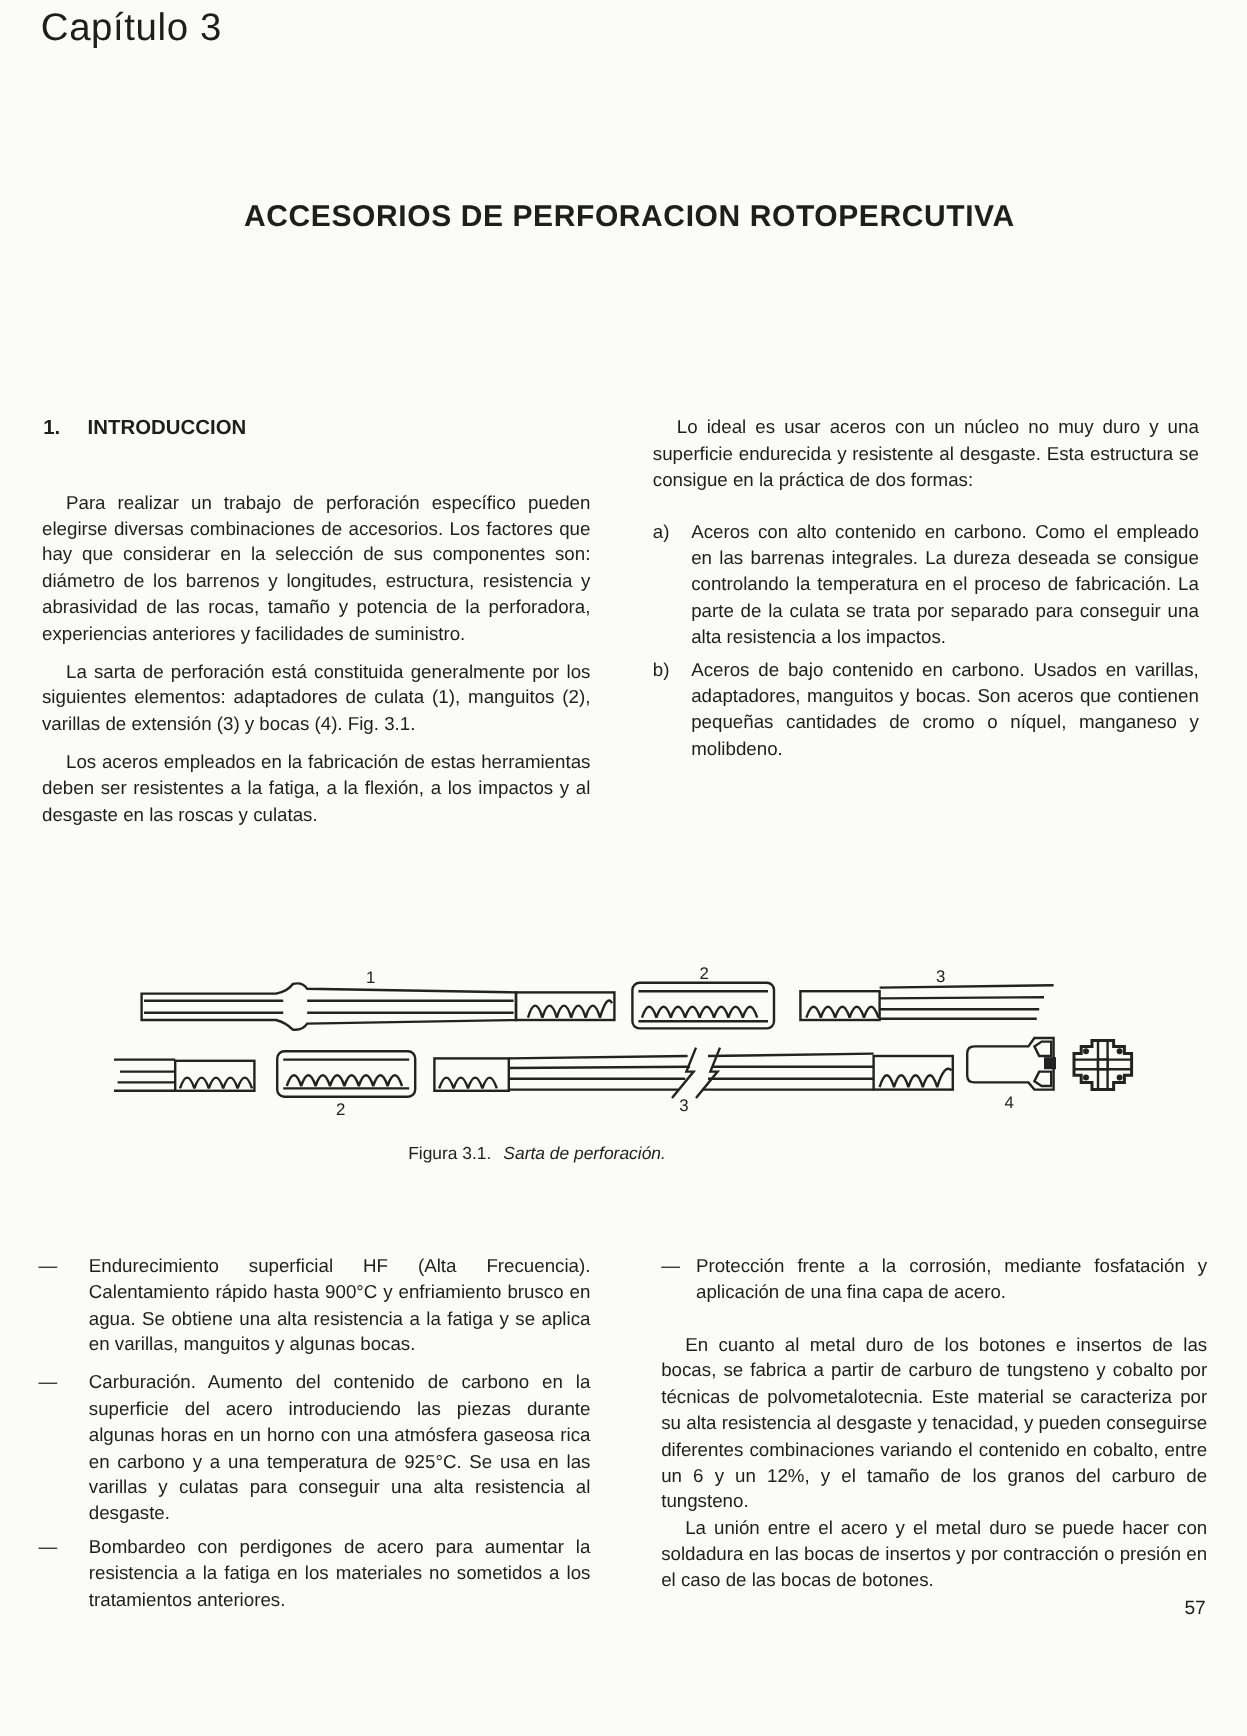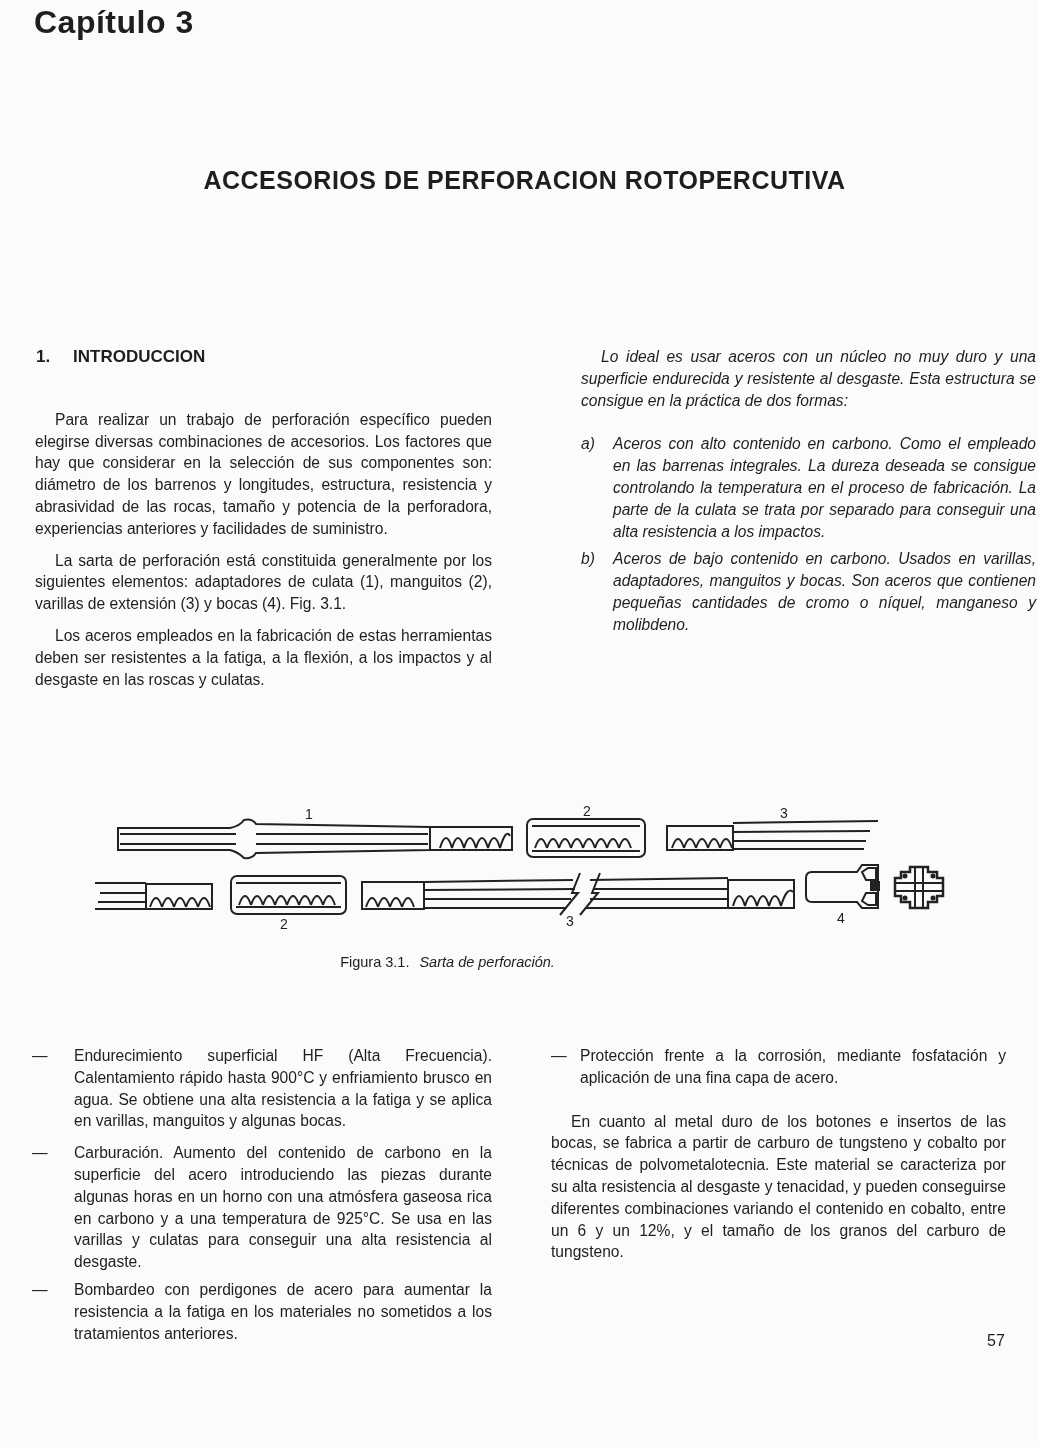--- a/index.html
+++ b/index.html
@@ -1,18 +1,18 @@
 <!DOCTYPE html>
 <html><head>
 <meta charset="utf-8">
 <style>
   html, body { margin:0; padding:0; background:#fbfbf9; }
   body { width:1039px; height:1447px; position:relative; overflow:hidden;
          font-family:"Liberation Sans", sans-serif; color:#1e1e1e; }
-  .chapter { position:absolute; left:34px; top:4px; font-size:32px; font-weight:bold; letter-spacing:0.5px; }
+  .chapter { position:absolute; left:34px; top:4px; font-size:32px; font-weight:normal; letter-spacing:0.5px; }
   .title { position:absolute; left:0; width:1039px; top:166px; text-align:center; font-size:25px; font-weight:bold; letter-spacing:0.5px; padding-left:10px; box-sizing:border-box; }
   .col { position:absolute; font-size:15.6px; line-height:21.8px; text-align:justify; }
   .col p { margin:0; }
   .indent { text-indent:20px; }
   .sec-head { font-weight:bold; font-size:17px; margin:1px; }
   .sec-head .num { display:inline-block; width:37px; }
   .li { display:flex; }
   .li .mark { flex:0 0 32px; }
   .li .body { flex:1; text-align:justify; }
   .dash .mark { flex:0 0 42px; }
@@ -30,21 +30,21 @@
 
 <div class="col" style="left:35px; top:345px; width:457px;">
   <h2 class="sec-head">
     <span class="num">1.</span><span>INTRODUCCION</span>
   </h2>
   <p class="indent" style="margin-top:41px;">Para realizar un trabajo de perforación específico pueden elegirse diversas combinaciones de accesorios. Los factores que hay que considerar en la selección de sus componentes son: diámetro de los barrenos y longitudes, estructura, resistencia y abrasividad de las rocas, tamaño y potencia de la perforadora, experiencias anteriores y facilidades de suministro.</p>
   <p class="indent" style="margin-top:10px;">La sarta de perforación está constituida generalmente por los siguientes elementos: adaptadores de culata (1), manguitos (2), varillas de extensión (3) y bocas (4). Fig. 3.1.</p>
   <p class="indent" style="margin-top:10px;">Los aceros empleados en la fabricación de estas herramientas deben ser resistentes a la fatiga, a la flexión, a los impactos y al desgaste en las roscas y culatas.</p>
 </div>
 
-<div class="col" style="left:581px; top:346px; width:455px;font-style:italic;">
+<div class="col" style="left:544px; top:346px; width:455px;">
   <p class="indent">Lo ideal es usar aceros con un núcleo no muy duro y una superficie endurecida y resistente al desgaste. Esta estructura se consigue en la práctica de dos formas:</p>
   <div class="li" style="margin-top:22px;">
     <span class="mark">a)</span>
     <span class="body">Aceros con alto contenido en carbono. Como el empleado en las barrenas integrales. La dureza deseada se consigue controlando la temperatura en el proceso de fabricación. La parte de la culata se trata por separado para conseguir una alta resistencia a los impactos.</span>
   </div>
   <div class="li" style="margin-top:6px;">
     <span class="mark">b)</span>
     <span class="body">Aceros de bajo contenido en carbono. Usados en varillas, adaptadores, manguitos y bocas. Son aceros que contienen pequeñas cantidades de cromo o níquel, manganeso y molibdeno.</span>
   </div>
 </div>
@@ -157,15 +157,16 @@
     <span class="body">Bombardeo con perdigones de acero para aumentar la resistencia a la fatiga en los materiales no sometidos a los tratamientos anteriores.</span>
   </div>
 </div>
 
 <div class="col" style="left:551px; top:1045px; width:455px;">
   <div class="li dash">
     <span class="mark" style="flex:0 0 29px;">—</span>
     <span class="body">Protección frente a la corrosión, mediante fosfatación y aplicación de una fina capa de acero.</span>
   </div>
   <p class="indent" style="margin-top:22px;">En cuanto al metal duro de los botones e insertos de las bocas, se fabrica a partir de carburo de tungsteno y cobalto por técnicas de polvometalotecnia. Este material se caracteriza por su alta resistencia al desgaste y tenacidad, y pueden conseguirse diferentes combinaciones variando el contenido en cobalto, entre un 6 y un 12%, y el tamaño de los granos del carburo de tungsteno.</p>
+  <p class="indent" style="margin-top:0;">La unión entre el acero y el metal duro se puede hacer con soldadura en las bocas de insertos y por contracción o presión en el caso de las bocas de botones.</p>
 </div>
 
 <div class="page-num">57</div>
 
 </body></html>

